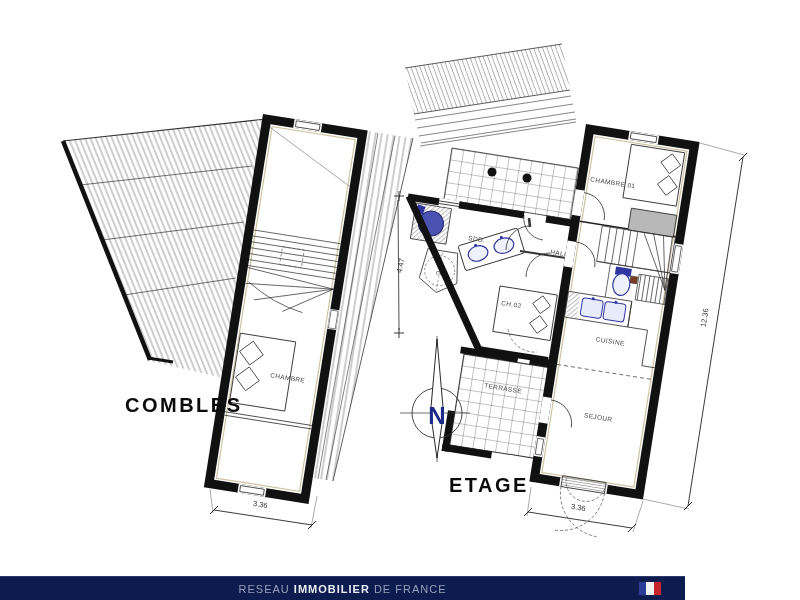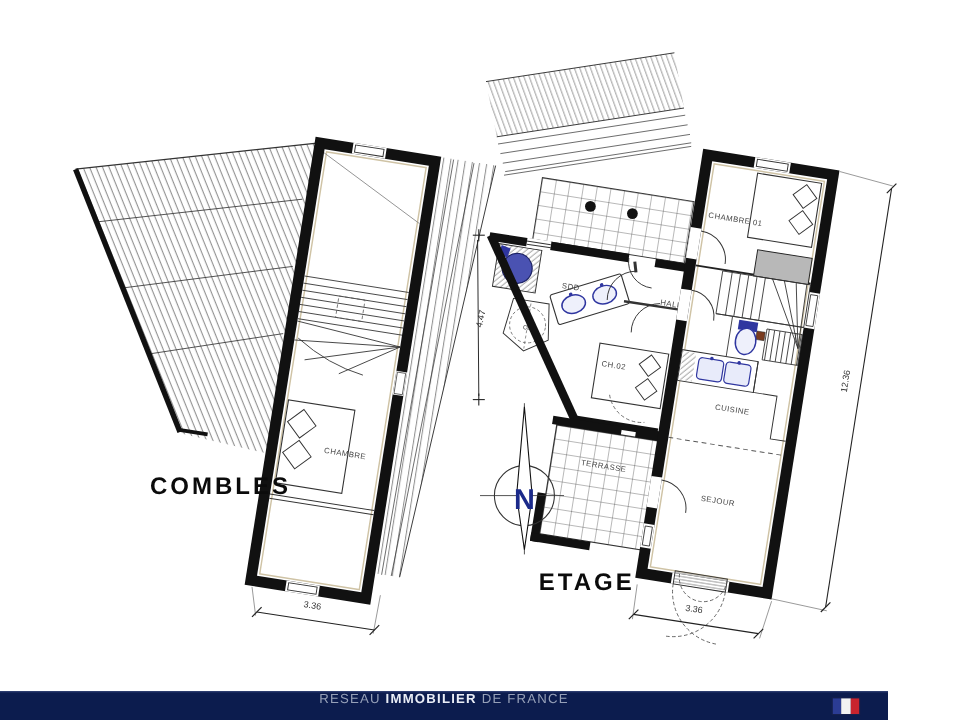--- a/index.html
+++ b/index.html
@@ -7,22 +7,22 @@
          font-family:"Liberation Sans",sans-serif;}
   svg text{font-family:"Liberation Sans",sans-serif;}
   .room-label{fill:#474747;font-size:6.5px;letter-spacing:0.4px;}
   .dim-label{fill:#333;font-size:7.5px;}
   .big-label{fill:#0b0b0b;font-size:20px;font-weight:bold;letter-spacing:2.5px;}
   .fx{stroke:var(--fixture-blue);}
   .fxf{fill:var(--fixture-blue);}
   .shw{fill:var(--shower-blue);}
   .wrd{fill:var(--wardrobe-gray);}
   .cmp-n{fill:var(--compass-navy);font-size:24px;font-weight:bold;}
-  .footer{position:absolute;left:0;bottom:0;width:740px;height:23px;
-          background:var(--footer-bg);display:flex;align-items:flex-start;justify-content:center;
+  .footer{position:absolute;left:0;bottom:0;width:685px;height:23px;
+          background:var(--footer-bg);display:flex;align-items:center;justify-content:center;
           border-top:1px solid #2a3a6e;}
   .footer-text{font-size:11px;letter-spacing:1px;white-space:nowrap;}
   .f-dim{color:var(--footer-dim);}
   .f-bright{color:var(--footer-bright);font-weight:bold;}
   .flag{position:absolute;right:23px;top:4px;width:24px;height:15px;display:flex;
         border:1px solid #16204d;box-sizing:border-box;}
   .flag span{flex:1;}
   .flag .b{background:var(--flag-blue);}
   .flag .w{background:var(--flag-white);}
   .flag .r{background:var(--flag-red);}

